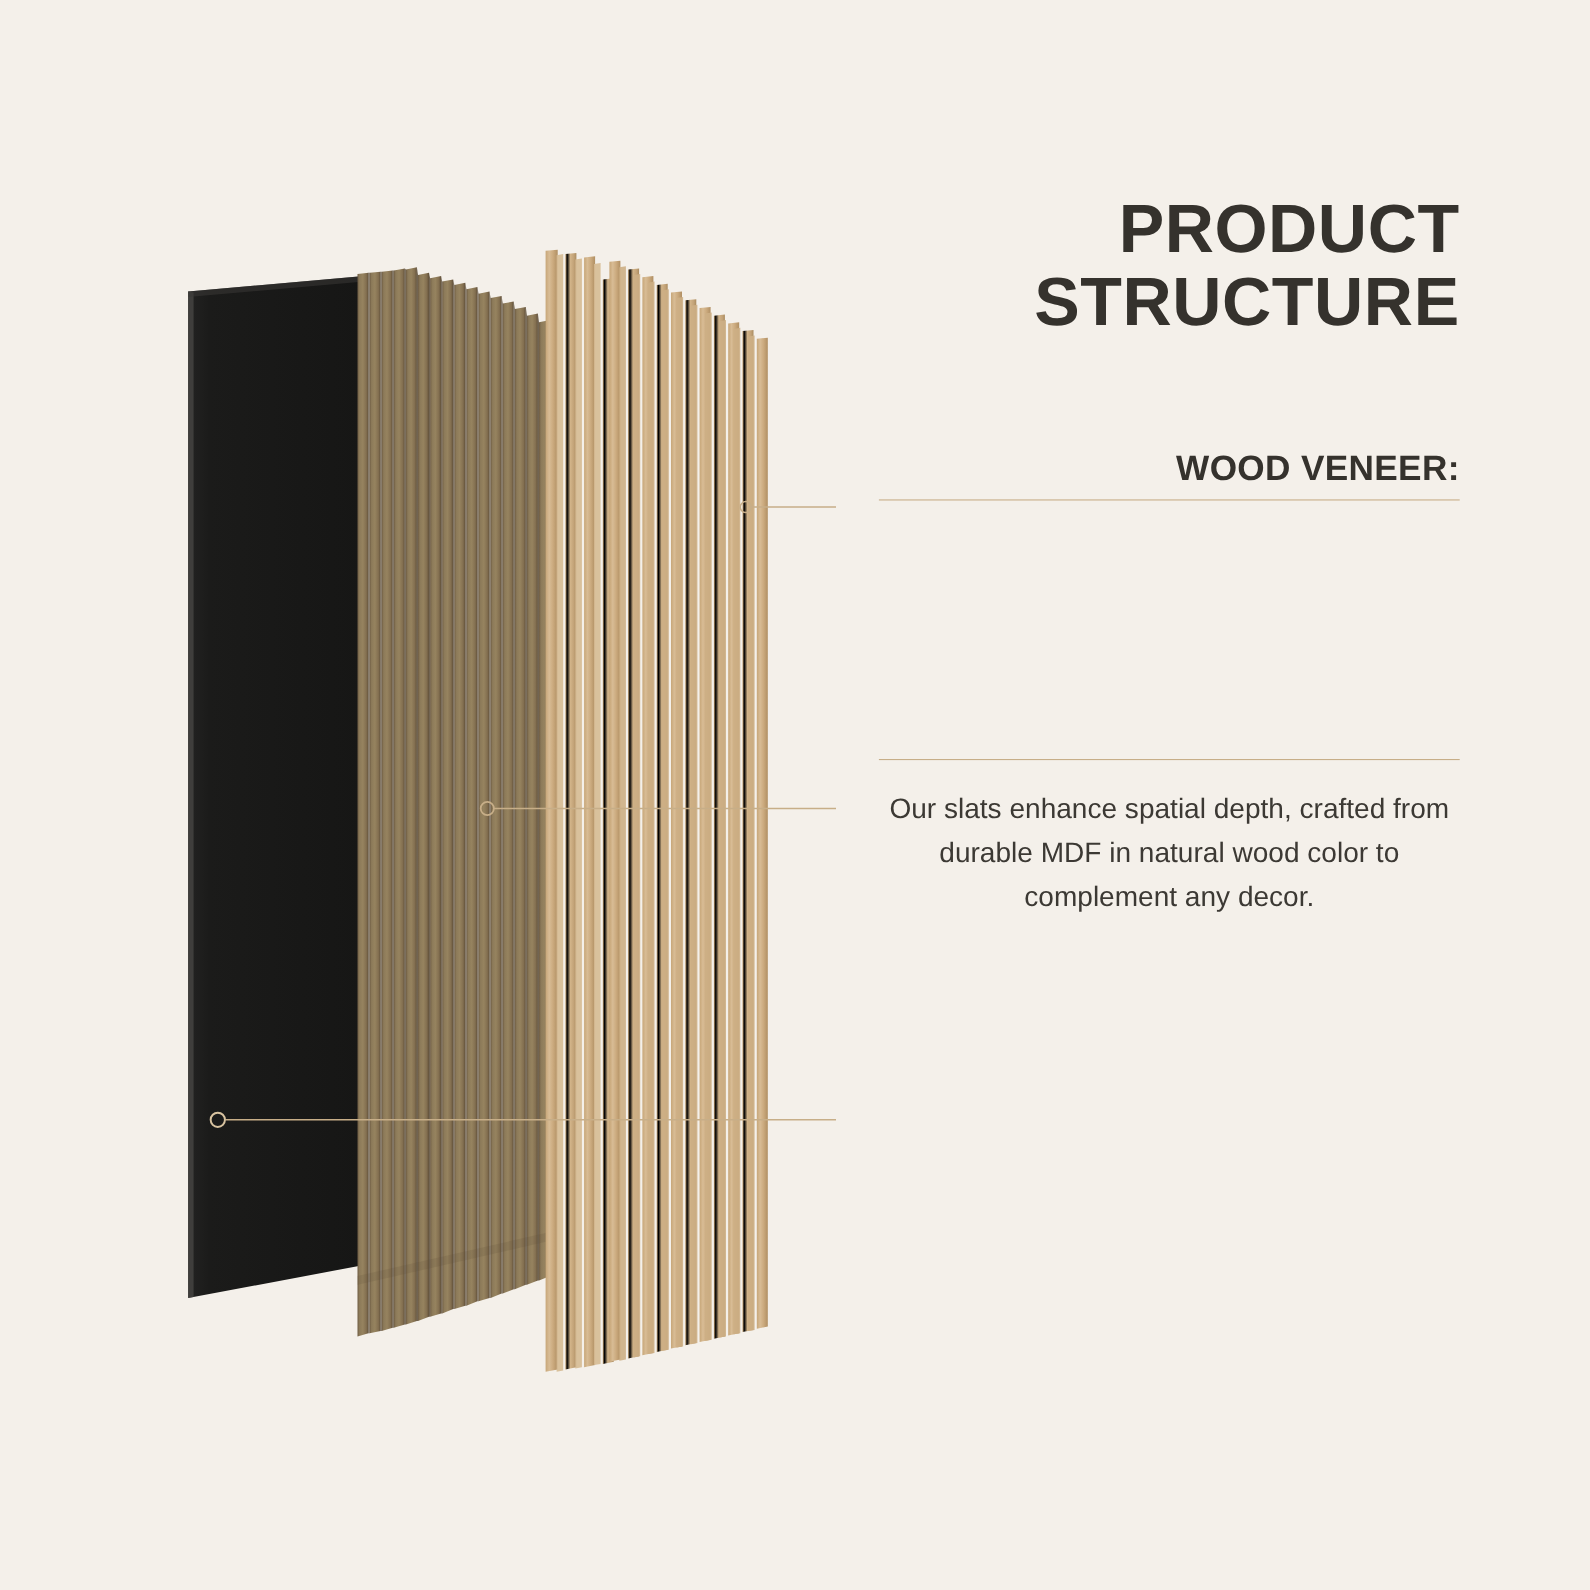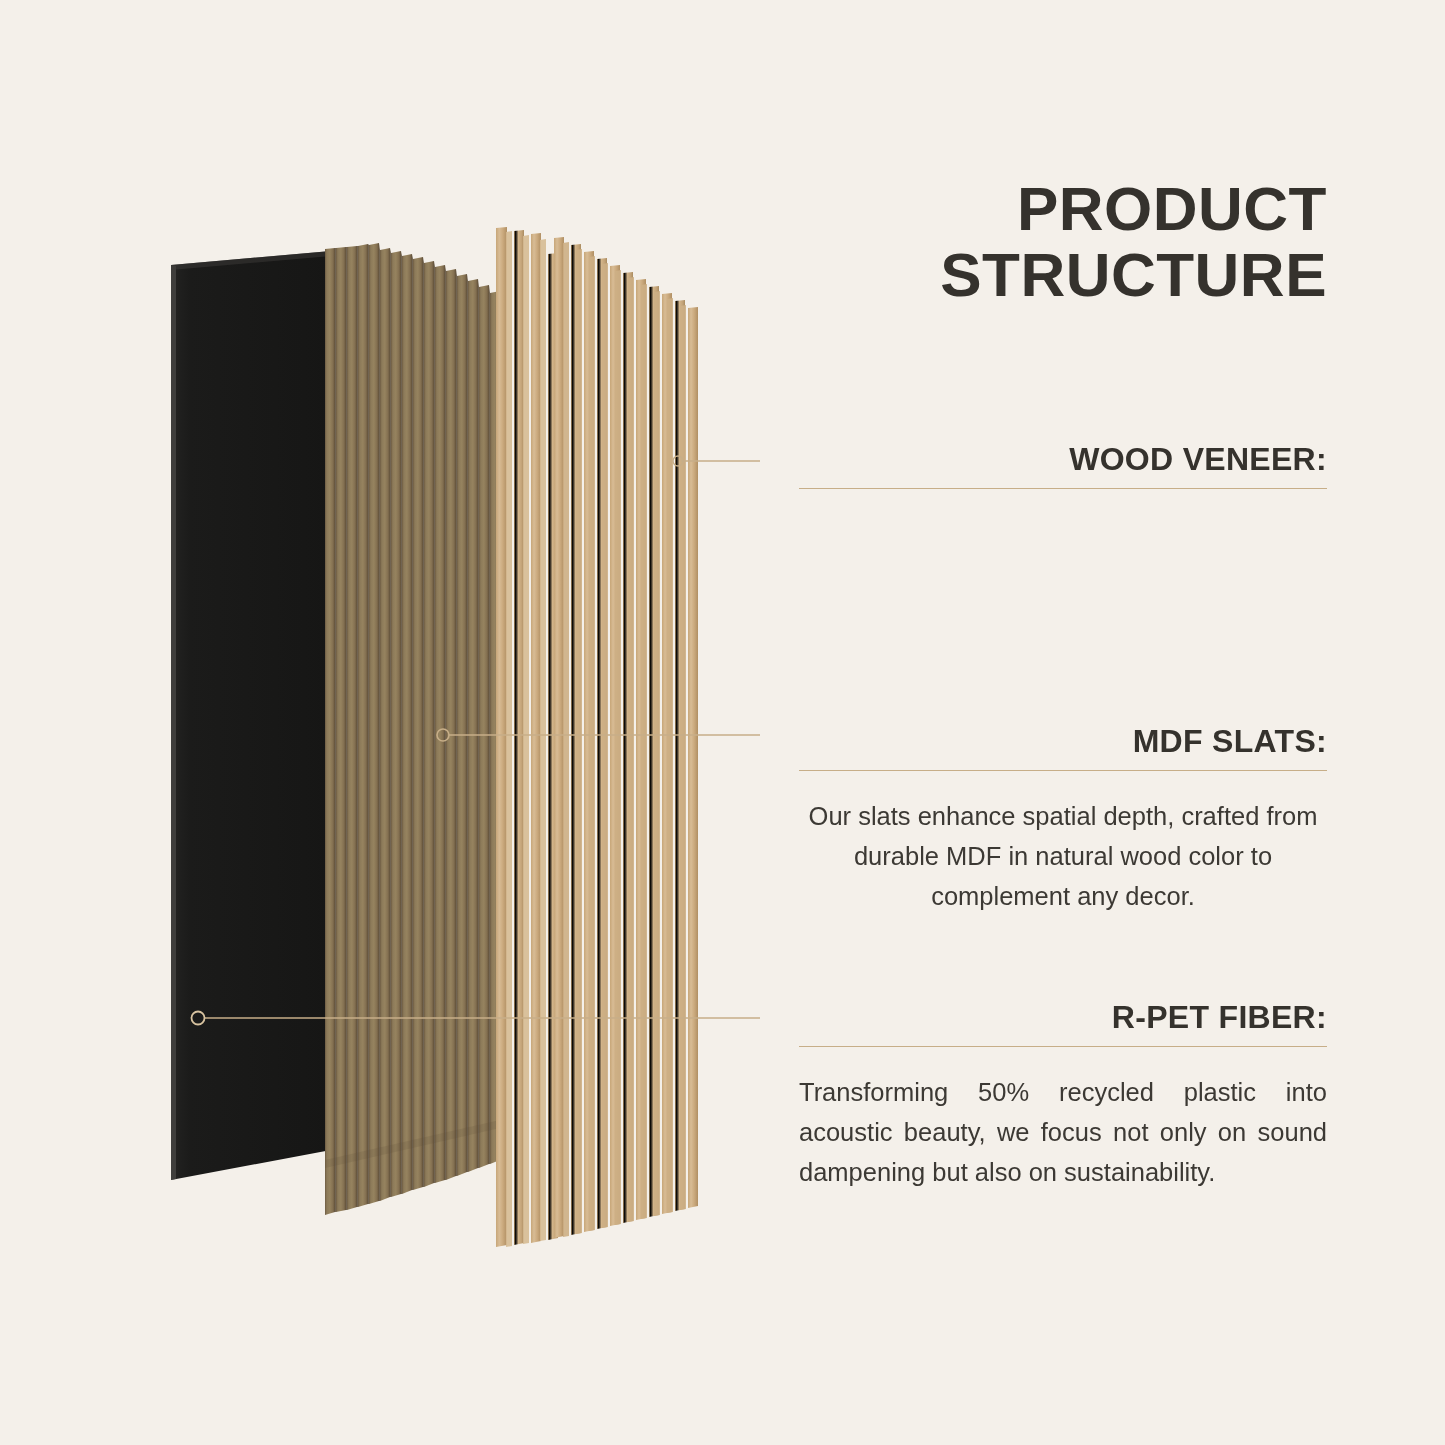--- a/index.html
+++ b/index.html
@@ -69,21 +69,20 @@
     width: 528px;
   }
   .section-heading {
     text-align: right;
     font-size: 32px;
     font-weight: bold;
     letter-spacing: 0.3px;
     color: #35322D;
     line-height: 1.1;
     padding-bottom: 11px;
-    margin-top: 34px;
   }
   .section-rule {
     height: 1px;
     width: 100%;
     background: #C7AE88;
   }
   .section-body {
     margin-top: 26px;
     font-size: 25.5px;
     line-height: 1.56;
@@ -243,25 +242,19 @@
       <span class="title-line">PRODUCT</span>
       <span class="title-line">STRUCTURE</span>
     </div>
 
     <div class="section" id="sec-veneer">
       <div class="section-heading">WOOD VENEER:</div>
       <div class="section-rule"></div>
     </div>
 
     <div class="section" id="sec-mdf">
-      <div class="section-heading">MDF SLATS:</div>
       <div class="section-rule"></div>
       <div class="section-body no-justify">Our slats enhance spatial depth, crafted from durable MDF in natural wood color to complement any decor.</div>
     </div>
 
-    <div class="section" id="sec-rpet">
-      <div class="section-heading">R-PET FIBER:</div>
-      <div class="section-rule"></div>
-      <div class="section-body">Transforming 50% recycled plastic into acoustic beauty, we focus not only on sound dampening but also on sustainability.</div>
-    </div>
 
   </div>
 </div>
 
 </body></html>

